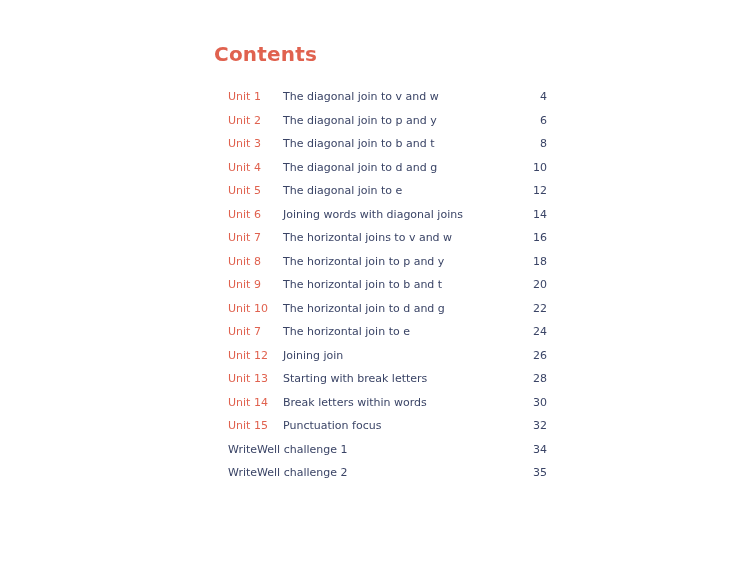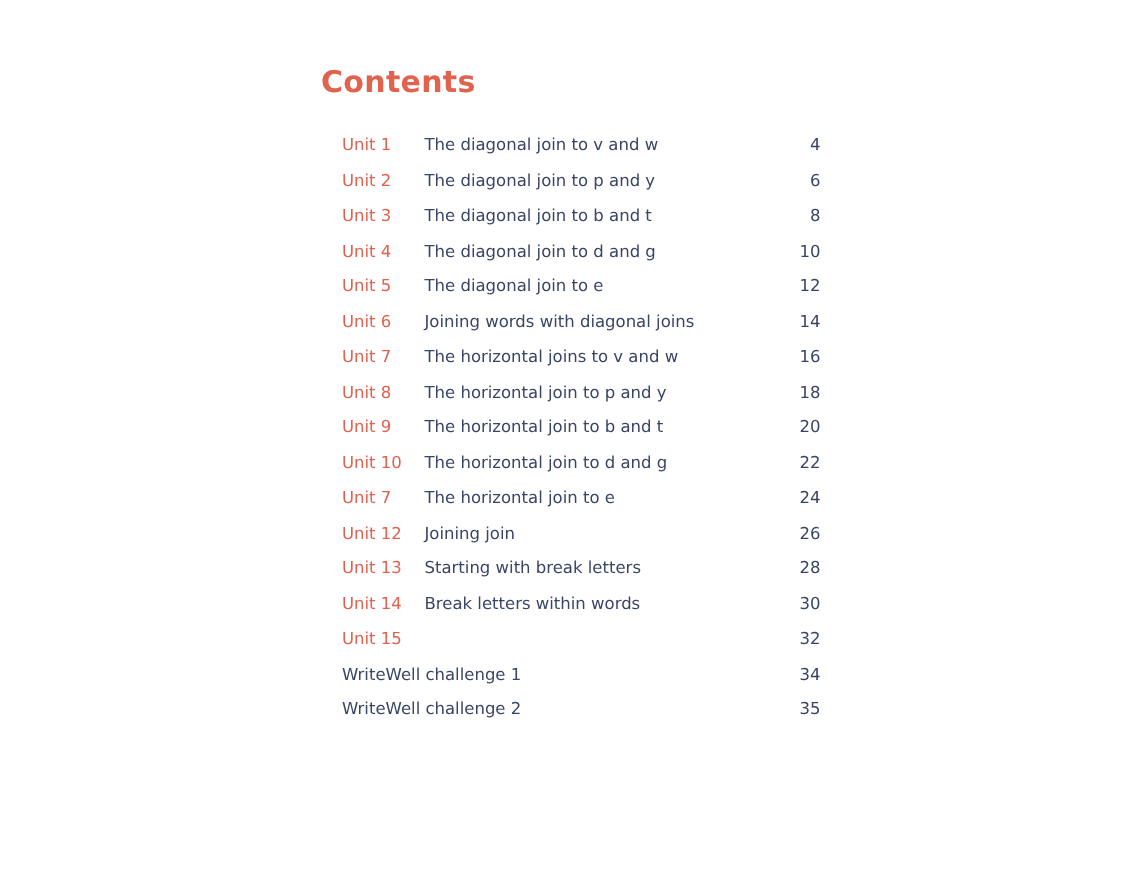--- a/index.html
+++ b/index.html
@@ -140,20 +140,21 @@
       <span class="desc">Starting with break letters</span>
       <span class="page-num">28</span>
     </li>
     <li class="toc-row">
       <span class="unit">Unit 14</span>
       <span class="desc">Break letters within words</span>
       <span class="page-num">30</span>
     </li>
     <li class="toc-row">
       <span class="unit">Unit 15</span>
+      <span class="desc">Punctuation focus</span>
       <span class="page-num">32</span>
     </li>
     <li class="toc-row">
       <span class="desc full">WriteWell challenge 1</span>
       <span class="page-num">34</span>
     </li>
     <li class="toc-row">
       <span class="desc full">WriteWell challenge 2</span>
       <span class="page-num">35</span>
     </li>

